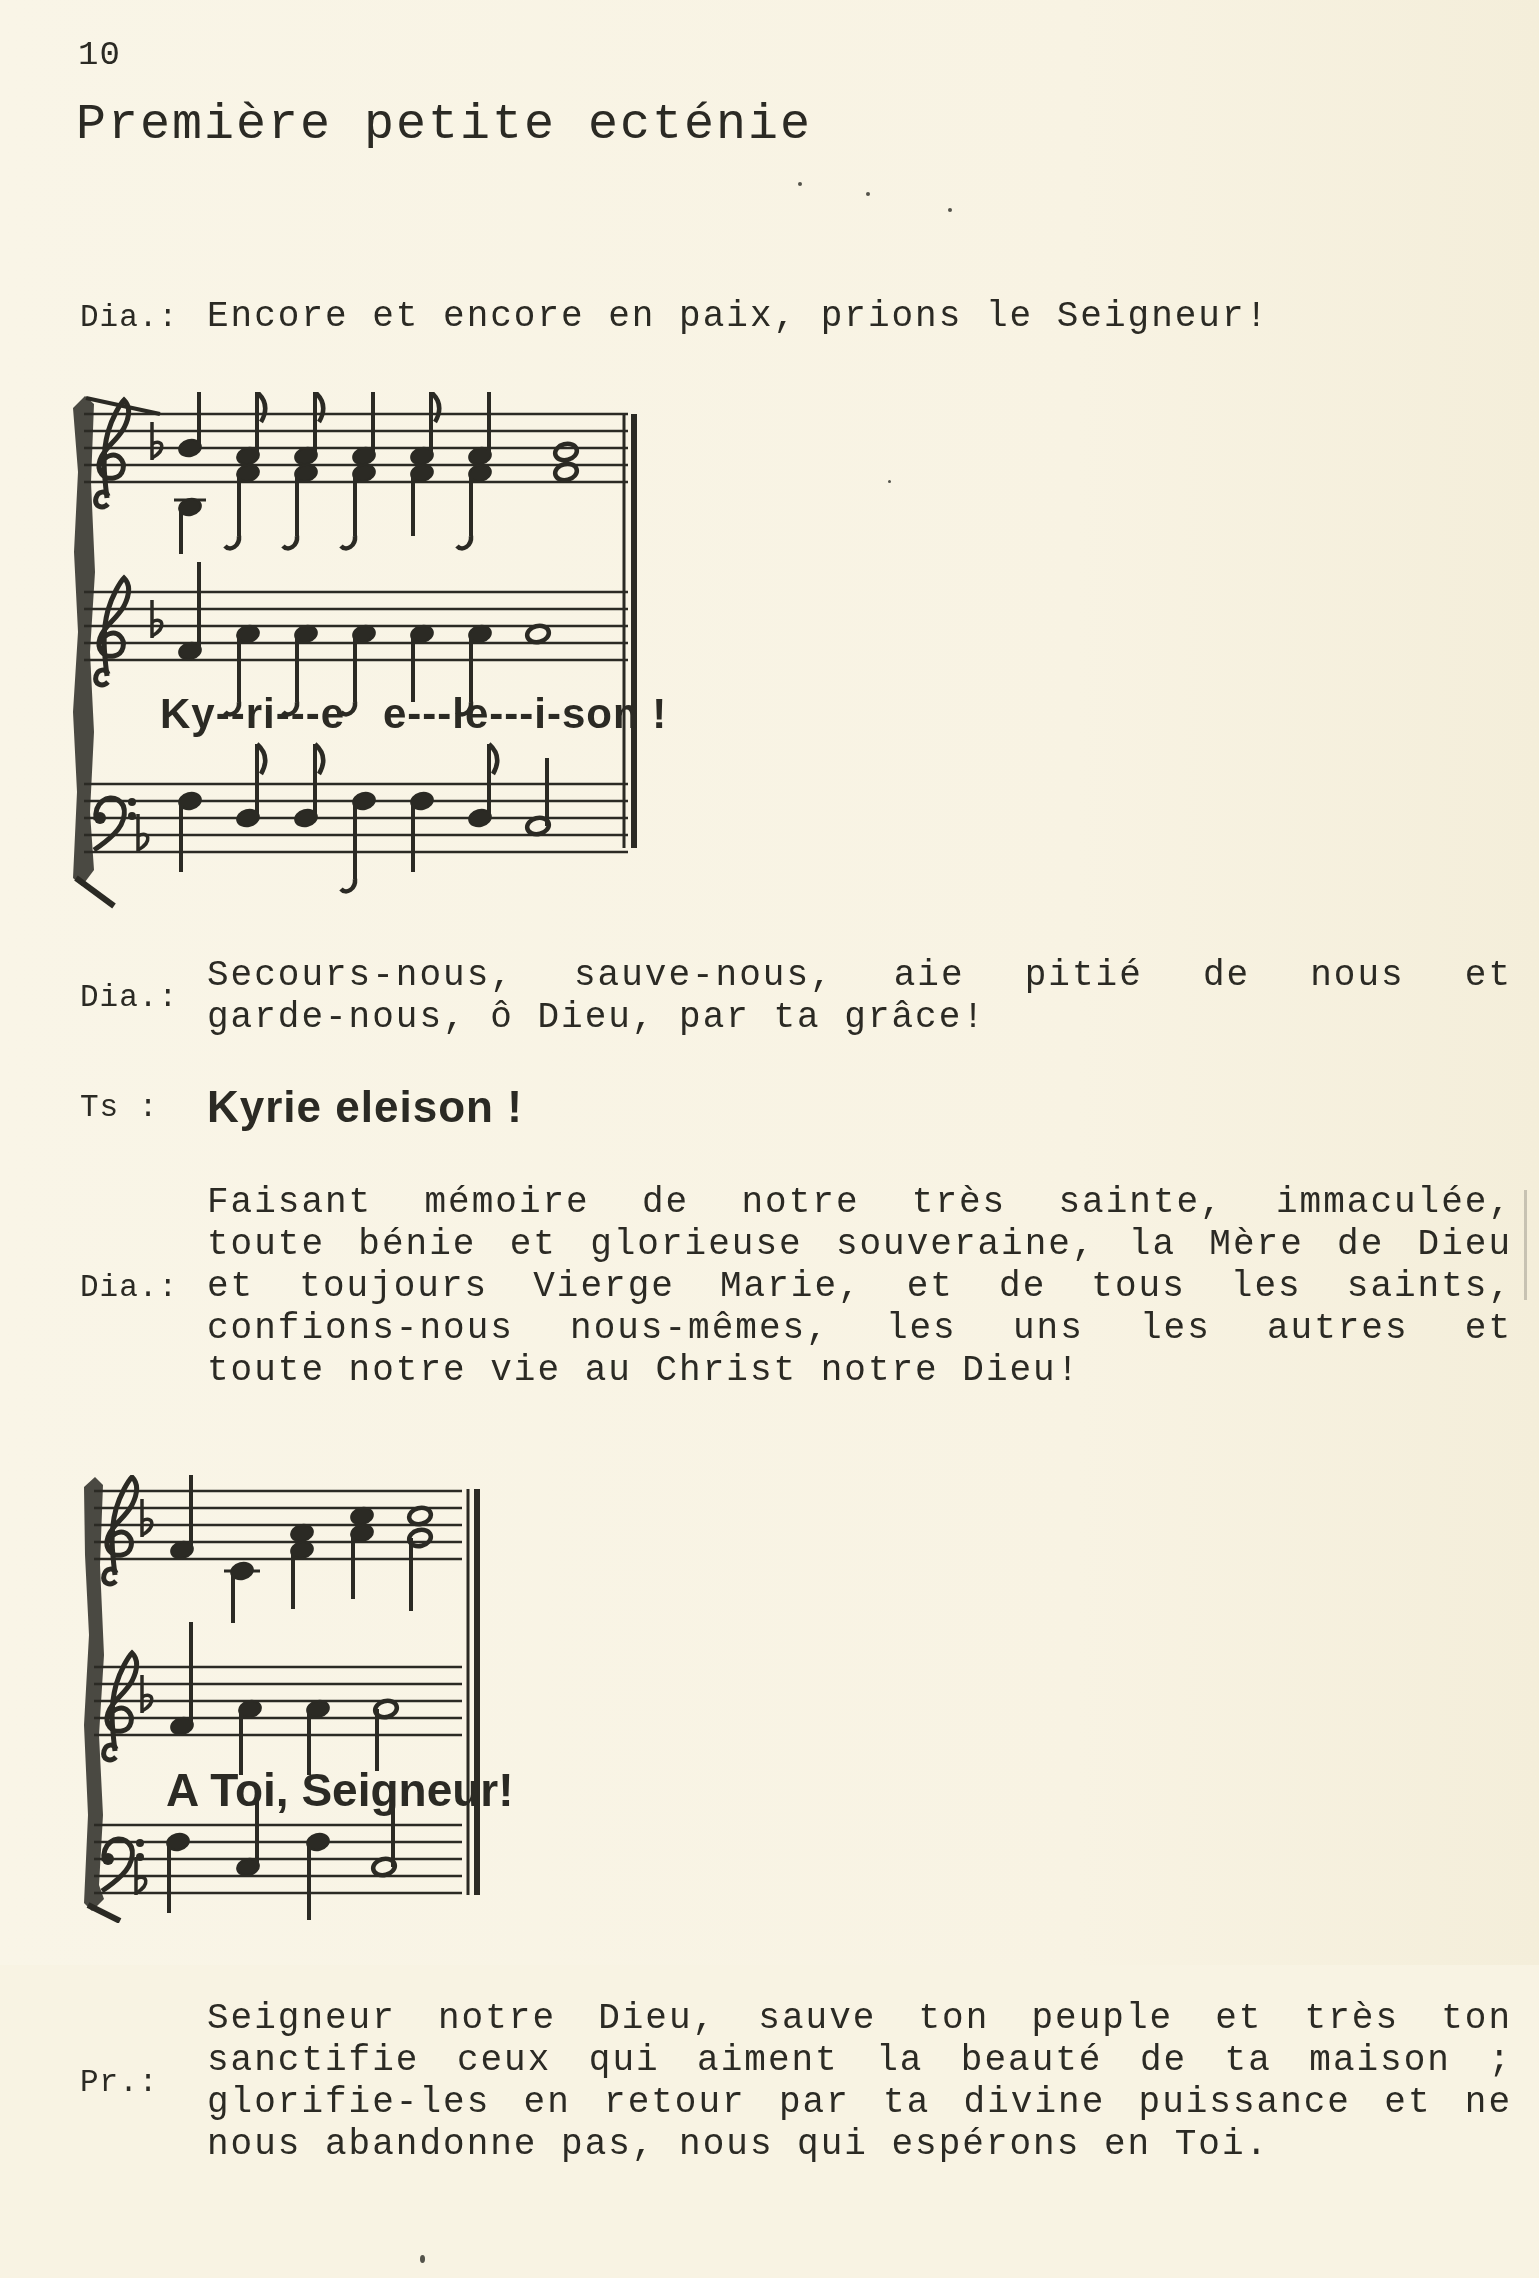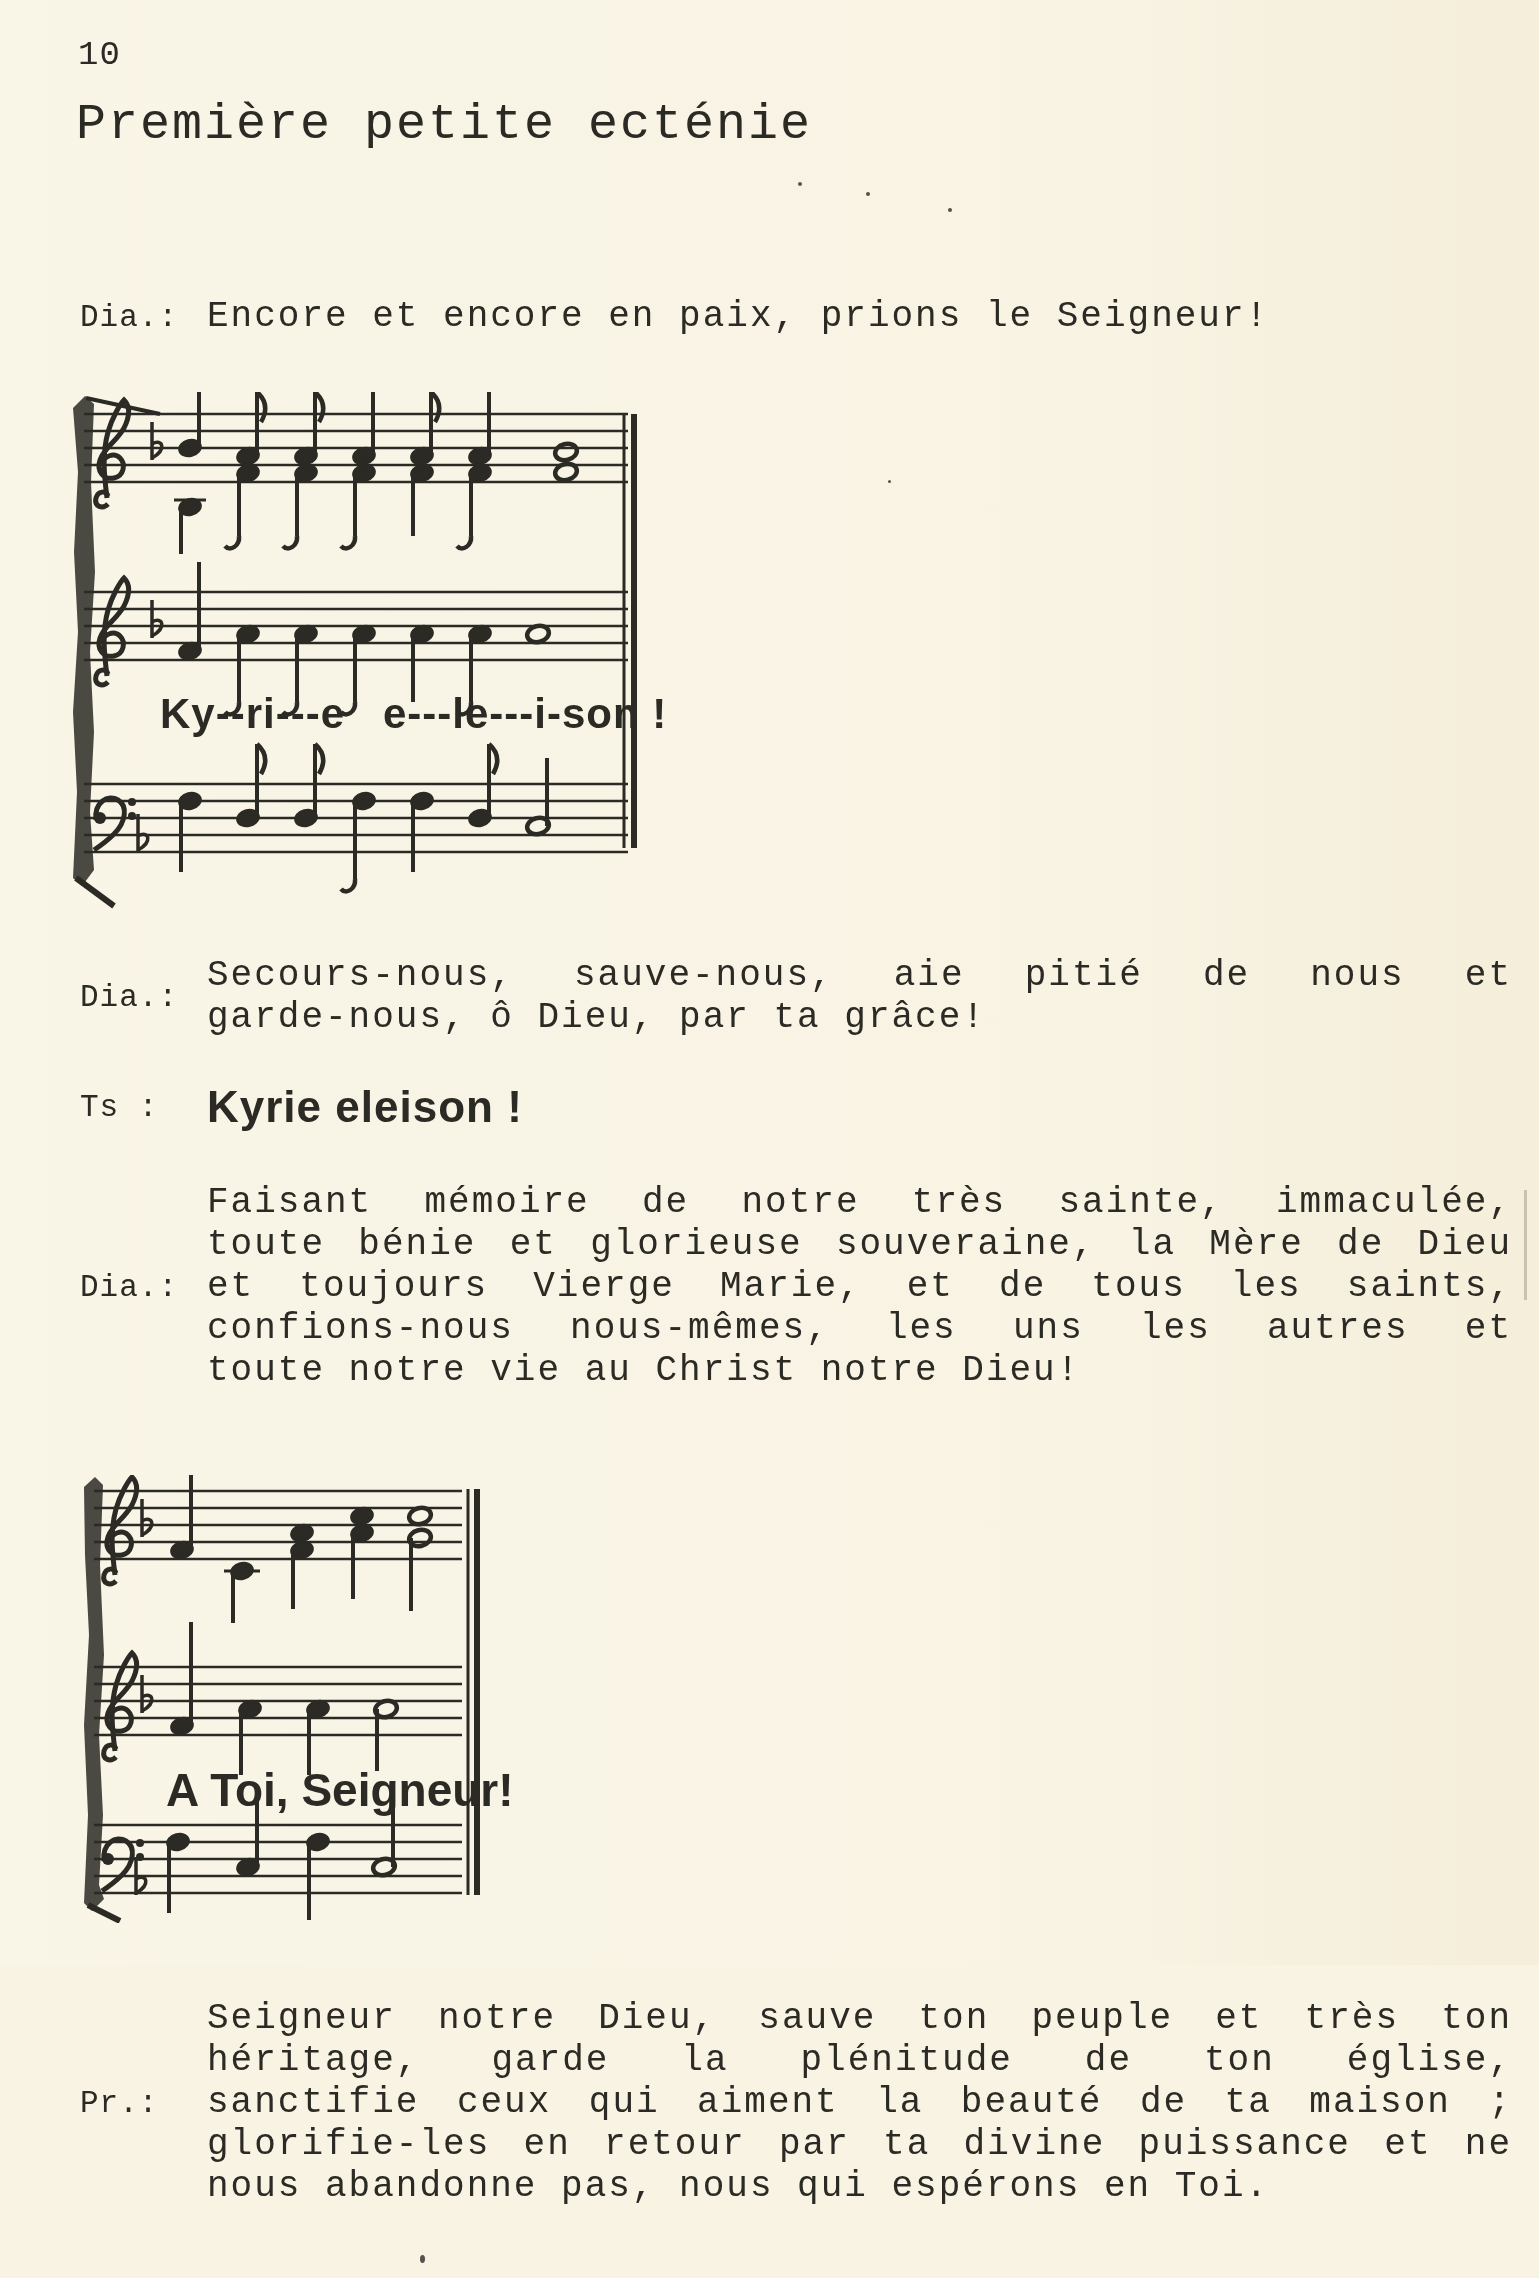--- a/index.html
+++ b/index.html
@@ -269,21 +269,20 @@
           <line x1="313" y1="42" x2="313" y2="-30" stroke-width="4"></line>
       </g>
     </svg>
     <span class="lyric sans">A Toi, Seigneur!</span>
   </div>
 
   <div class="para" style="top:1998px">
     <div class="plabel">Pr.:</div>
     <div class="ptext">
         <div class="jline">Seigneur notre Dieu, sauve ton peuple et très ton</div>
-        <div class="jline">héritage, garde la plénitude de ton église,</div>
         <div class="jline">sanctifie ceux qui aiment la beauté de ta maison ;</div>
         <div class="jline">glorifie-les en retour par ta divine puissance et ne</div>
         <div class="jline last">nous abandonne pas, nous qui espérons en Toi.</div>
       </div>
   </div>
 
   <div class="speck" style="left:798px;top:182px;width:4px;height:4px;"></div>
   <div class="speck" style="left:866px;top:192px;width:4px;height:4px;"></div>
   <div class="speck" style="left:948px;top:208px;width:4px;height:4px;"></div>
   <div class="speck" style="left:420px;top:2255px;width:5px;height:8px;"></div>

